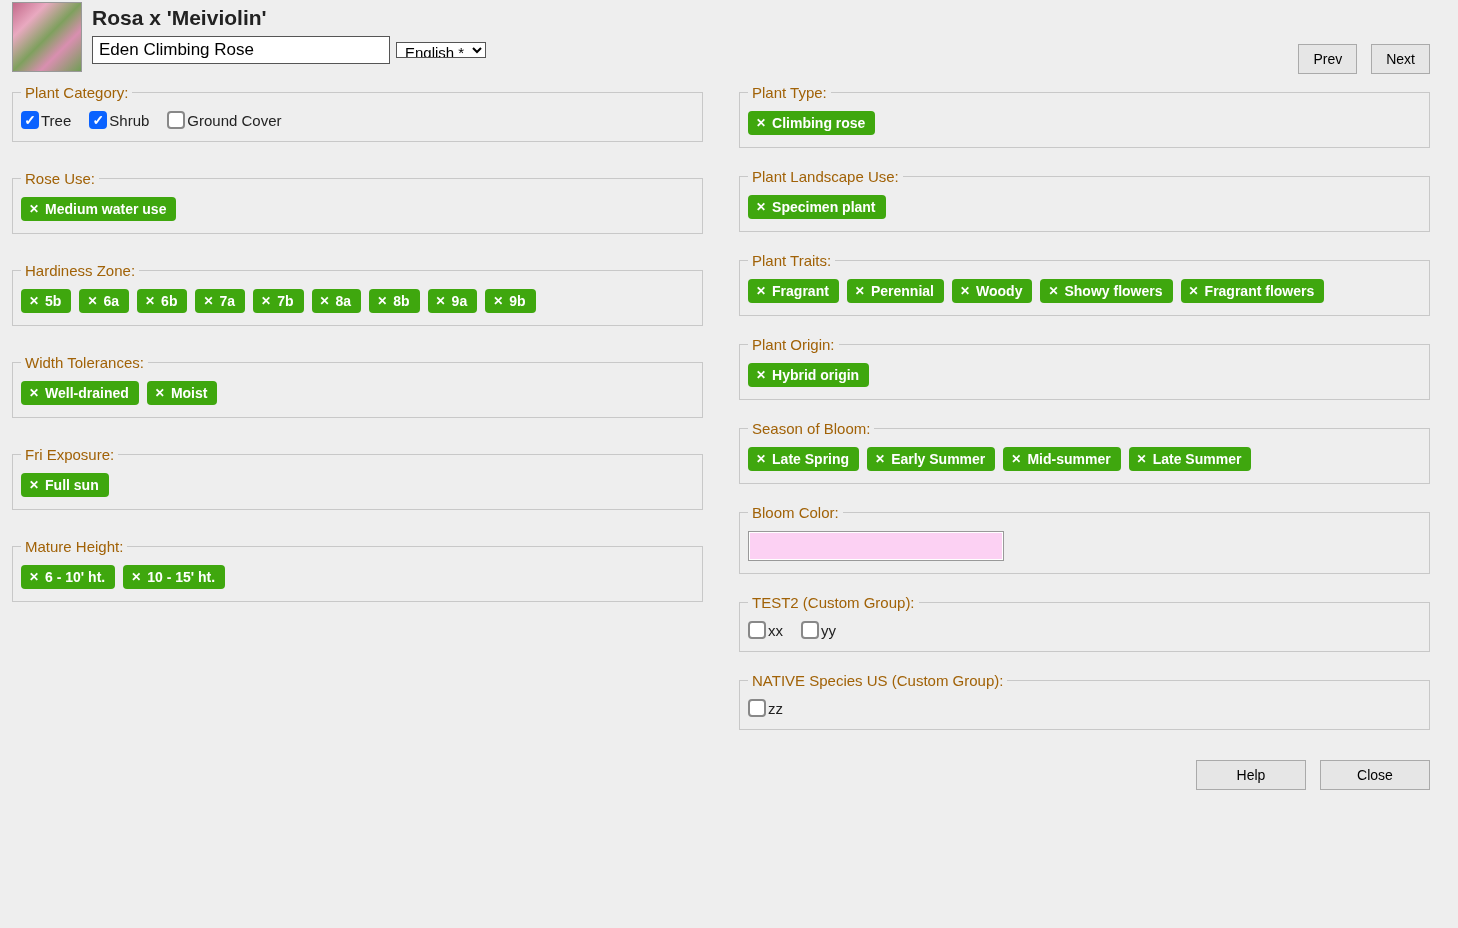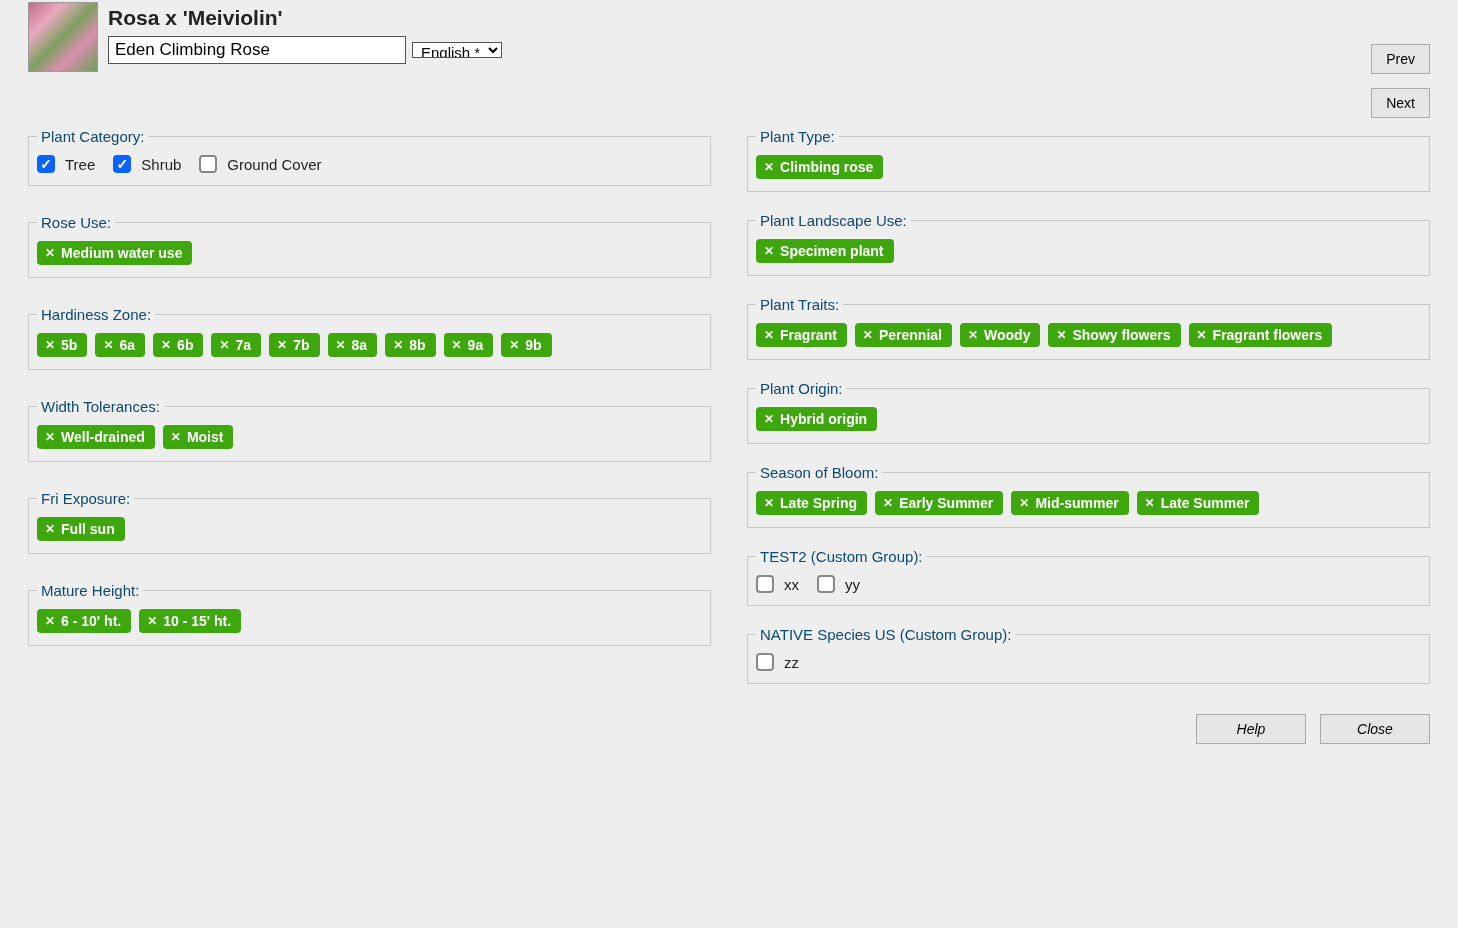--- a/index.html
+++ b/index.html
@@ -6,21 +6,21 @@
   body {
     margin: 0;
     padding: 0;
     background: #eeeeee;
     font-family: Arial, Helvetica, sans-serif;
     font-size: 15px;
     color: #222;
     width: 1458px;
   }
   .wrap {
-    padding: 0 28px 20px 28px;
+    padding: 0 28px 20px 12px;
   }
   .header {
     display: flex;
     align-items: flex-start;
     padding-top: 2px;
     margin-bottom: 10px;
   }
   .thumb {
     width: 70px;
     height: 70px;
@@ -48,21 +48,20 @@
     font-size: 15px;
     border: 1px solid #555;
     background:#fff;
     padding: 0 4px;
   }
   .nav-buttons {
     display:flex;
     gap:14px;
     margin-left: 300px;
     margin-top: 42px;
-    flex-direction: column;
   }
   .btn {
     background:#e6e6e6;
     border:1px solid #aaa;
     padding: 6px 14px;
     font-size: 14px;
     cursor: pointer;
   }
   .columns {
     display:flex;
@@ -70,21 +69,21 @@
   }
   .col { flex:1; display:flex; flex-direction:column; gap: 28px;}
   fieldset {
     border: 1px solid #c8c8c8;
     padding: 10px 8px 12px 8px;
     margin:0;
     min-height: 48px;
   }
   legend {
     font-size: 15px;
-    color:#0c4a6e;
+    color:#a16207;
     padding: 0 4px;
   }
   .tags { display:flex; flex-wrap:wrap; gap:8px; }
   .tag {
     background:#3fa70e;
     color:#fff;
     border-radius:4px;
     padding: 4px 10px 4px 8px;
     font-size:14px;
     font-weight:bold;
@@ -93,21 +92,21 @@
     gap:6px;
     cursor: default;
   }
   .tag-x {
     font-weight:bold;
     font-size:12px;
     cursor:pointer;
     line-height:1;
   }
   .checks { display:flex; gap:18px; flex-wrap:wrap; align-items:center;}
-  .check-item { display:inline-flex; align-items:center; gap:10px; font-size:15px;}
+  .check-item { display:inline-flex; align-items:center; gap:2px; font-size:15px;}
   .check-box {
     width:18px; height:18px;
     border:2px solid #888; border-radius:4px;
     display:inline-flex; align-items:center; justify-content:center;
     background:#fff;
     cursor:pointer;
   }
   .check-box.checked { background:#0a62ff; border-color:#0a62ff; }
   .check-box.checked::after{
     content:"✓"; color:#fff; font-size:14px; font-weight:bold; line-height:1;
@@ -117,21 +116,21 @@
     background:#fcd1f3;
     border:1px solid #999;
     box-shadow: inset 0 0 0 1px #fff;
   }
   .footer {
     display:flex;
     justify-content:flex-end;
     gap:14px;
     margin-top: 30px;
   }
-  .footer .btn { width:110px;font-style:italic; }
+  .footer .btn { width:110px; }
 </style>
 </head>
 <body>
 
 <div class="wrap">
   <div class="header">
     <div class="thumb"></div>
     <div class="title-area">
       <div class="plant-title">Rosa x 'Meiviolin'</div>
       <div class="name-row">
@@ -335,20 +334,24 @@
               <span class="tag-x">✕</span>
               <span>Mid-summer</span>
             </span>
             <span class="tag">
               <span class="tag-x">✕</span>
               <span>Late Summer</span>
             </span>
           </div>
       </fieldset>
 
+      <fieldset>
+        <legend>Bloom Color:</legend>
+        <div class="color-swatch" style="background:#fcd1f3;"></div>
+      </fieldset>
 
       <fieldset>
         <legend>TEST2 (Custom Group):</legend>
         <div class="checks">
           <label class="check-item">
             <span class="check-box"></span>
             <span>xx</span>
           </label>
           <label class="check-item">
             <span class="check-box"></span>

